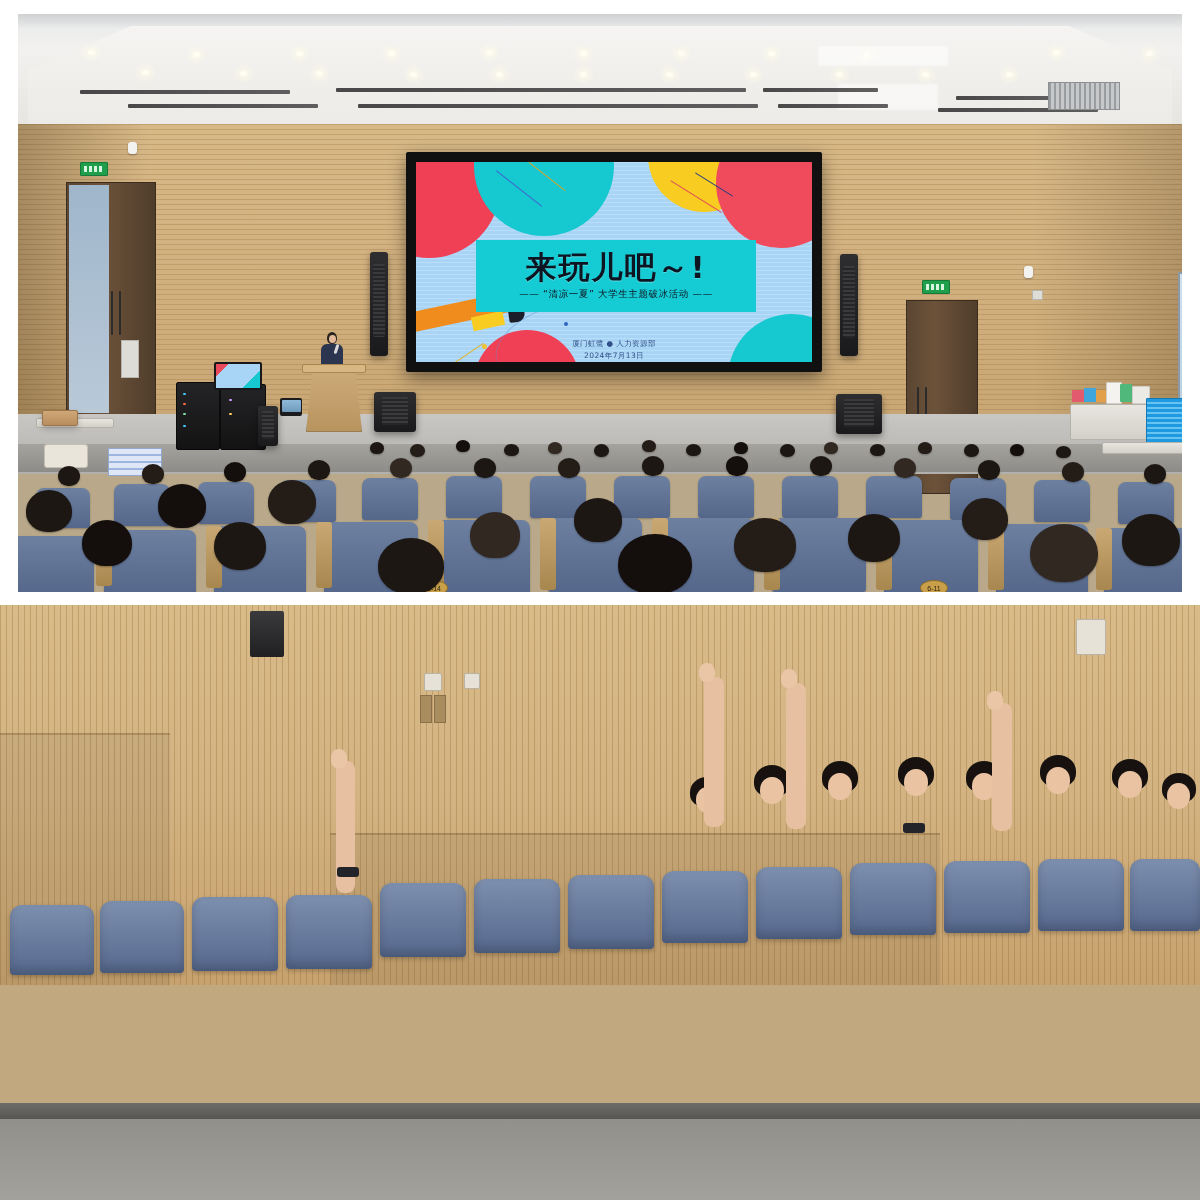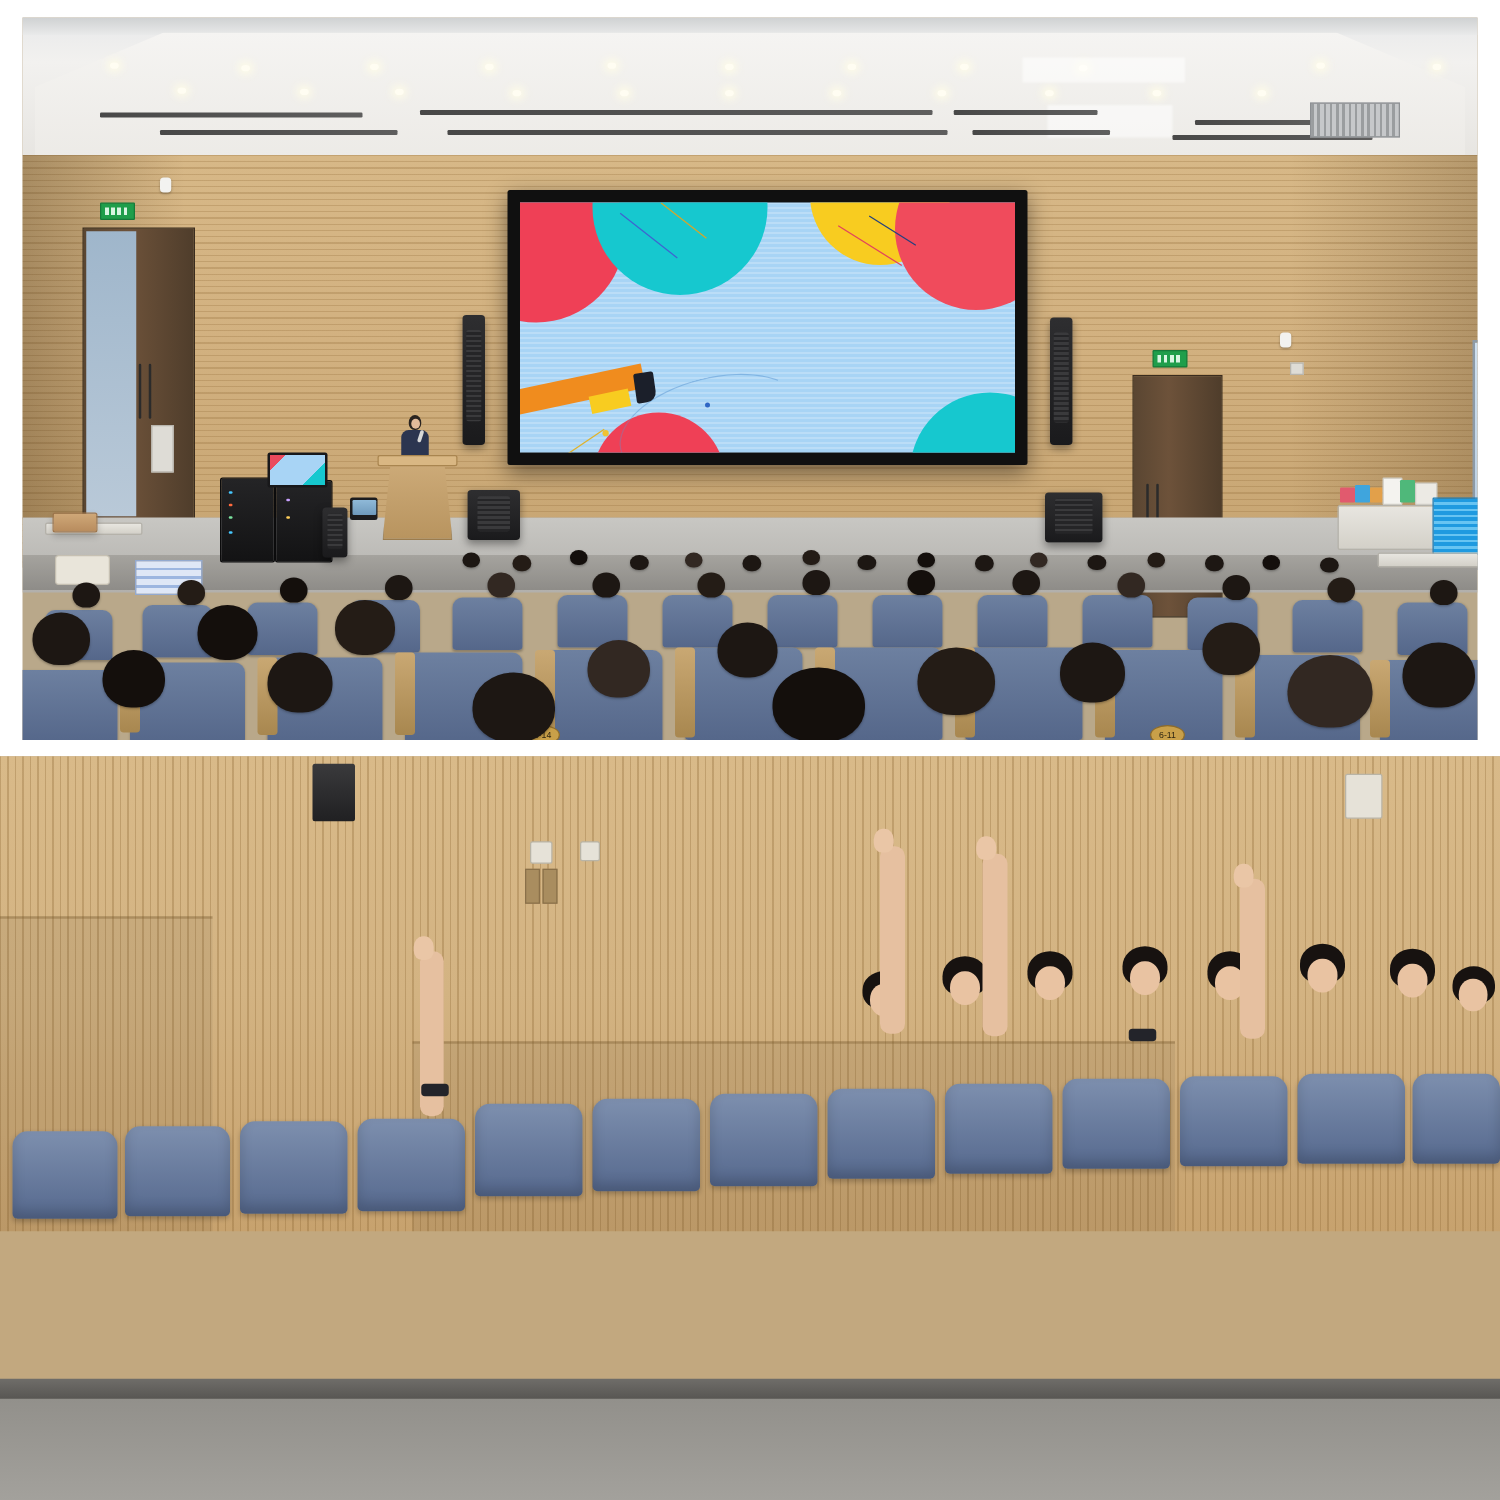--- a/index.html
+++ b/index.html
@@ -255,20 +255,28 @@
         <div class="swoosh"></div>
         <div class="tick"></div>
         <div class="ln ln-blue"></div>
         <div class="ln ln-gold"></div>
         <div class="ln ln-red"></div>
         <div class="ln ln-navy"></div>
         <div class="ln ln-yel"></div>
         <div class="dotn" style="left:66px;top:182px"></div>
         <div class="dotb" style="left:148px;top:160px"></div>
 
+        <div class="titlebox">
+          <div class="slide-title">来玩儿吧～!</div>
+          <div class="slide-sub">——  “清凉一夏” 大学生主题破冰活动 ——</div>
+        </div>
+        <div class="slide-foot">
+          <div>厦门虹鹭 ● 人力资源部</div>
+          <div>2024年7月13日</div>
+        </div>
       </div>
     </div>
 
     <div class="stage"></div>
     <div class="stage-face"></div>
 
     <div class="spk" style="left:352px;top:238px;width:18px;height:104px"></div>
     <div class="spk" style="left:822px;top:240px;width:18px;height:102px"></div>
     <div class="spk" style="left:356px;top:378px;width:42px;height:40px"></div>
     <div class="spk" style="left:818px;top:380px;width:46px;height:40px"></div>

